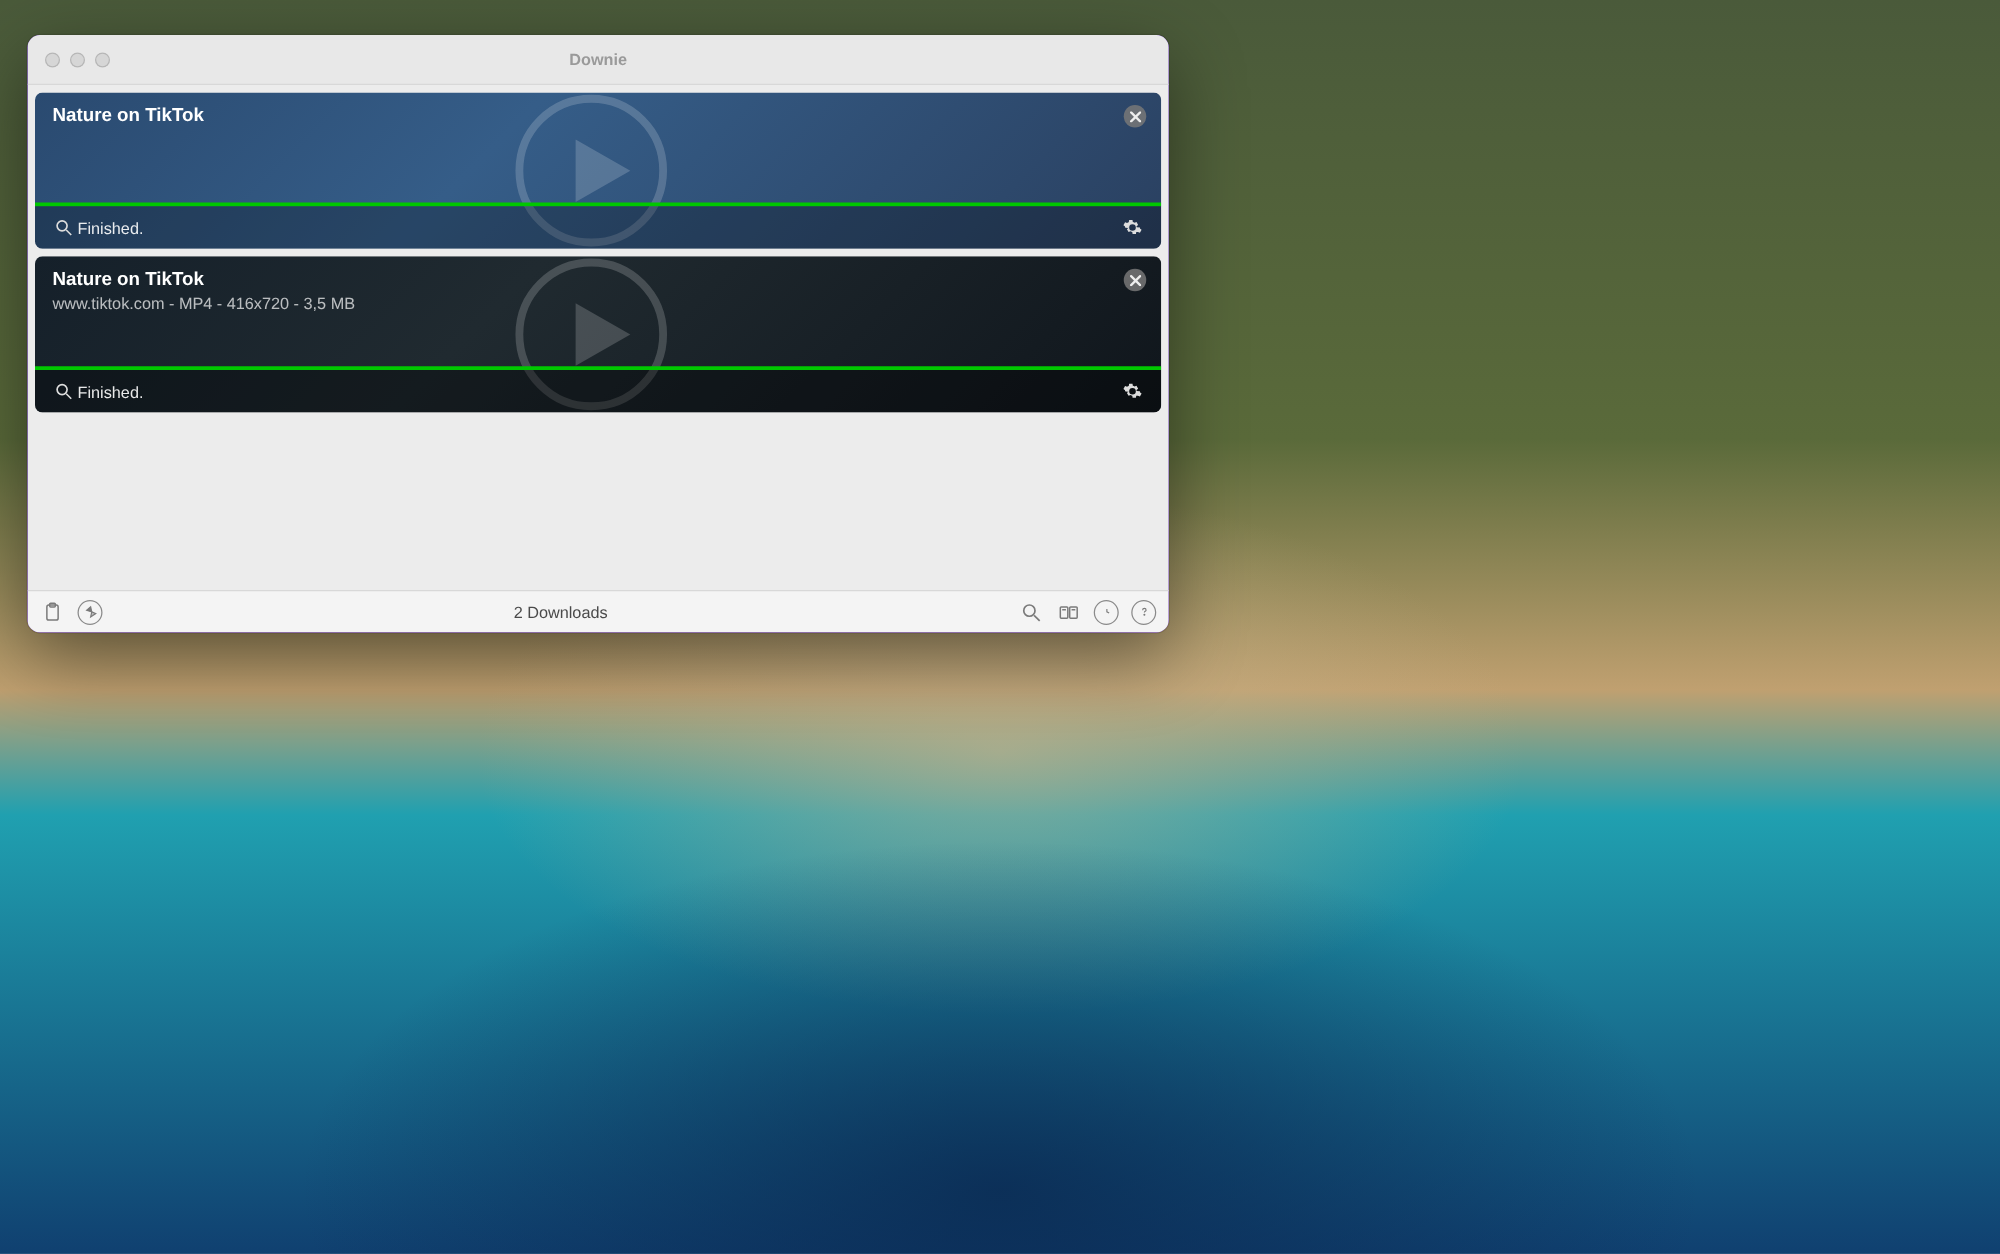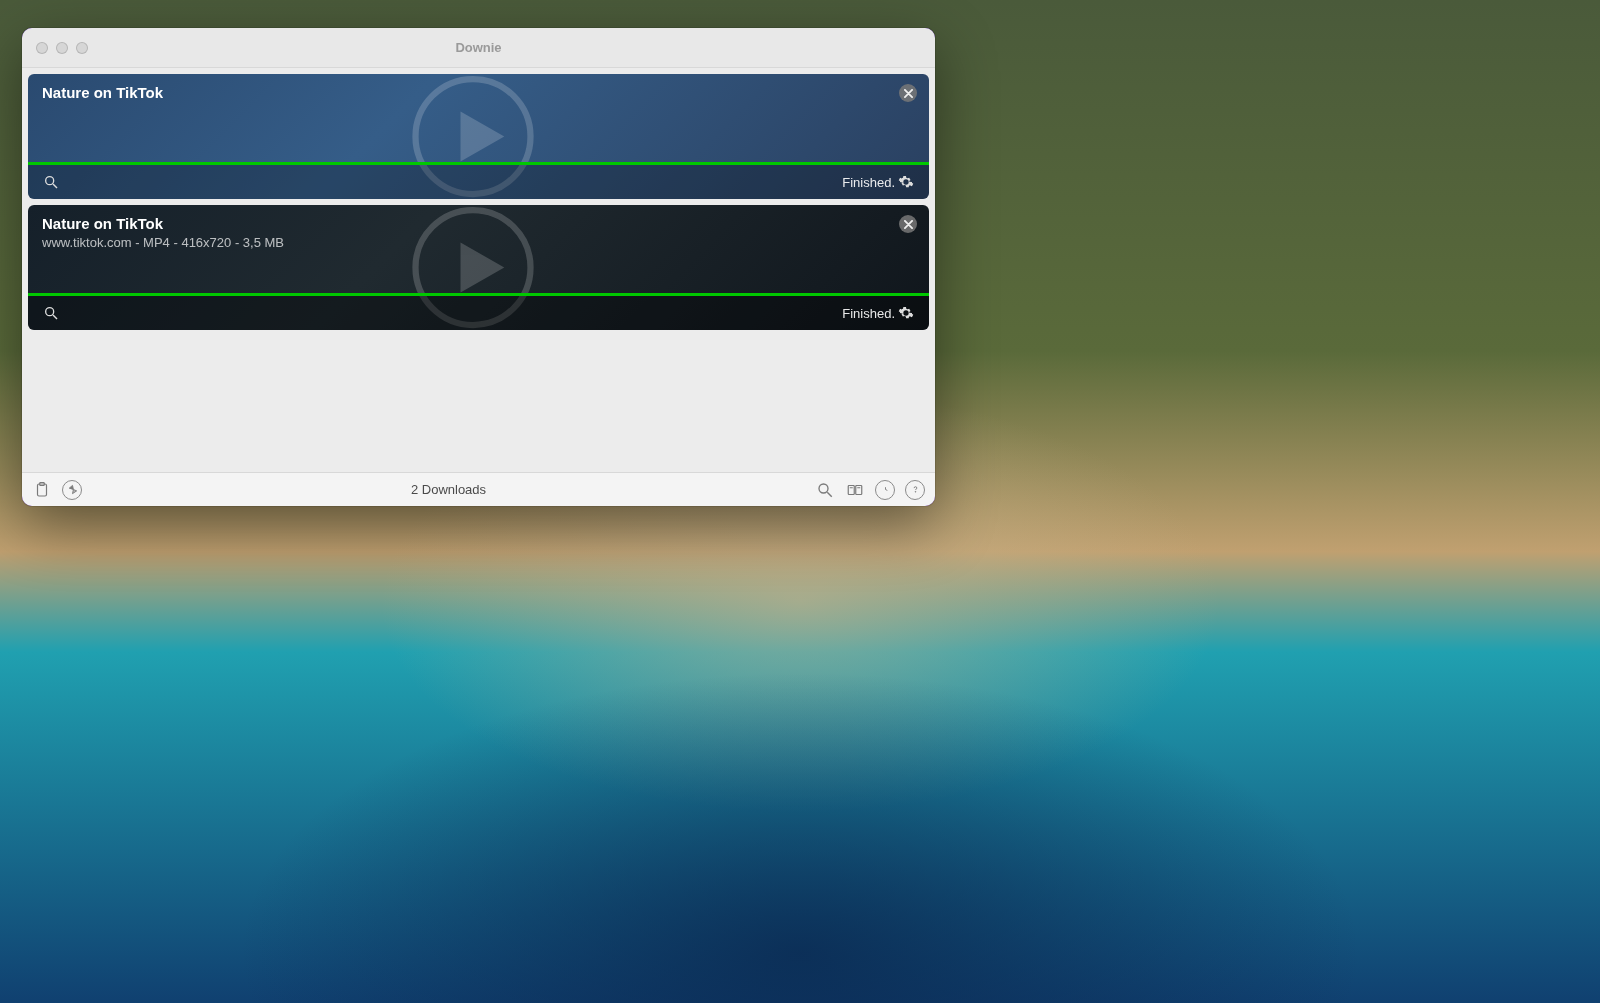--- a/index.html
+++ b/index.html
@@ -122,21 +122,21 @@
     background: rgba(0,0,0,0.25);
   }
   .item.dark .item-bottom { background: rgba(0,0,0,0.35); }
   .ib-left, .ib-right {
     width: 22px; height: 22px;
     display: flex; align-items: center; justify-content: center;
     cursor: pointer;
   }
   .ib-left svg, .ib-right svg { width: 16px; height: 16px; }
   .ib-status {
-    flex: 1; text-align: right;
+    flex: 1; text-align: left;
     font-size: 13px; color: rgba(255,255,255,0.9);
   }
 
   .footer {
     height: 34px;
     border-top: 1px solid #d8d8d8;
     background: #f4f4f4;
     display: flex;
     align-items: center;
     padding: 0 10px;

